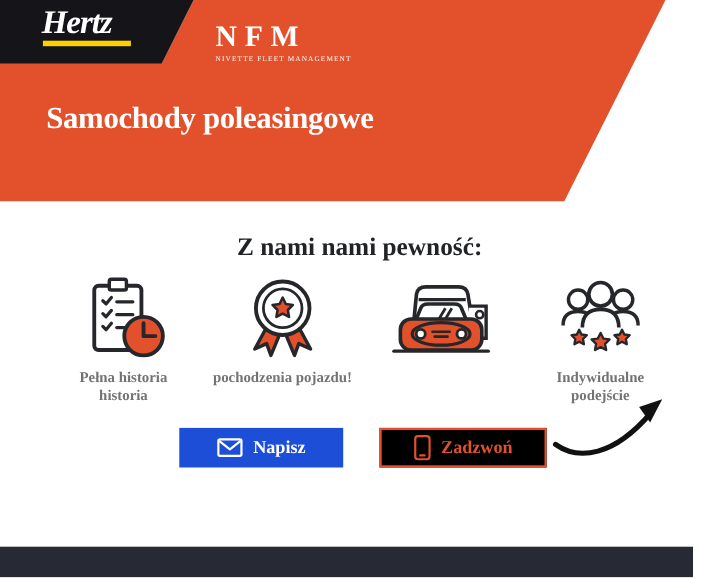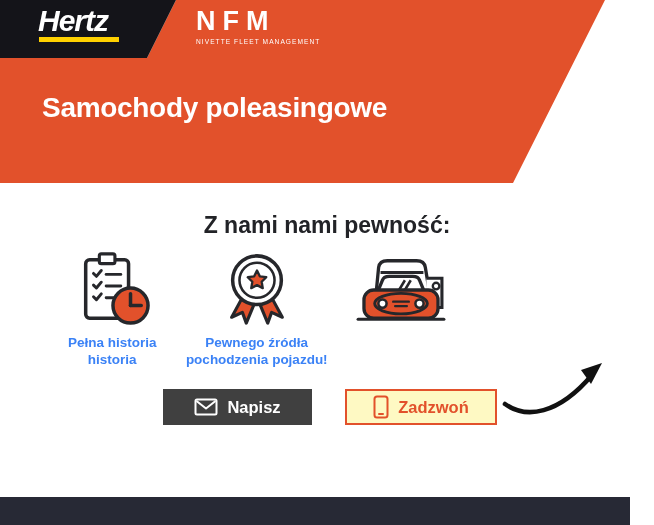--- a/index.html
+++ b/index.html
@@ -1,46 +1,46 @@
 <!DOCTYPE html>
 <html><head>
 <meta charset="utf-8">
 <style>
   html,body{margin:0;padding:0;background:#fff;}
   .stage{position:relative;width:630px;height:525px;overflow:hidden;background:#ffffff;
-         font-family:Liberation Sans, sans-serif;}
+         font-family:Liberation Serif, serif;}
   .abs{position:absolute;}
 
   
   .topshape{position:absolute;left:0;top:0;}
 
   .hertz-text{position:absolute;left:38px;top:4px;color:#fff;font-size:30px;font-weight:bold;
               font-style:italic;letter-spacing:-1px;}
   .hertz-bar{position:absolute;left:39px;top:37px;width:80px;height:5px;background:#ffd100;}
 
-  .nfm{position:absolute;left:196px;top:7px;color:#fff;}
+  .nfm{position:absolute;left:196px;top:19px;color:#fff;}
   .nfm-main{font-size:27px;font-weight:bold;letter-spacing:7px;line-height:28px;}
   .nfm-sub{font-size:6.6px;letter-spacing:1.05px;margin-top:3px;white-space:nowrap;}
 
   .banner-title{position:absolute;left:42px;top:92px;color:#fff;font-size:28px;font-weight:bold;
                 letter-spacing:-0.3px;}
 
   .heading{position:absolute;left:0;top:212px;width:654px;text-align:center;color:#222327;
            font-size:23px;font-weight:bold;}
 
   .features{position:absolute;left:40px;top:247px;width:578px;display:flex;}
   .feature{width:144.5px;display:flex;flex-direction:column;align-items:center;}
   .feature .icon-box{height:80px;display:flex;align-items:flex-end;justify-content:center;}
   .feature .lbl{margin-top:7px;text-align:center;font-size:13.5px;font-weight:bold;
-                color:#3b82f6;line-height:17px;}
+                color:#737373;line-height:17px;}
 
   .btn{position:absolute;height:36px;display:flex;align-items:center;justify-content:center;
        box-sizing:border-box;font-weight:bold;font-size:16.5px;cursor:pointer;}
-  .btn-write{left:163px;top:389px;width:149px;background:#404040;color:#fff;}
-  .btn-call{left:345px;top:389px;width:152px;background:#fef9c3;color:#e2512b;border:2px solid #e2512b;}
+  .btn-write{left:163px;top:389px;width:149px;background:#1d4ed8;color:#fff;}
+  .btn-call{left:345px;top:389px;width:152px;background:#000000;color:#e2512b;border:2px solid #e2512b;}
   .btn .bicon{margin-right:9px;display:flex;}
 
   .footer-bar{position:absolute;left:0;top:497px;width:654px;height:28px;background:#272935;}
 
   svg{display:block;}
 </style>
 </head>
 <body>
 
 <div class="stage">
@@ -92,21 +92,20 @@
       <div class="icon-box">
         <svg width="78" height="76" viewBox="0 0 80 78">
           <polygon points="27,44 14,68 25,63 29,74 39,50" fill="#e2512b" stroke="#26272b" stroke-width="3.2" stroke-linejoin="round"></polygon>
           <polygon points="53,44 66,68 55,63 51,74 41,50" fill="#e2512b" stroke="#26272b" stroke-width="3.2" stroke-linejoin="round"></polygon>
           <circle cx="40" cy="30" r="25" fill="#fff" stroke="#26272b" stroke-width="3.6"></circle>
           <circle cx="40" cy="30" r="18" fill="#fff" stroke="#26272b" stroke-width="2.6"></circle>
           <polygon points="40,20 42.9,26 49.5,26.9 44.8,31.6 45.9,38.1 40,35 34.1,38.1 35.2,31.6 30.5,26.9 37.1,26" fill="#e2512b" stroke="#26272b" stroke-width="2.4" stroke-linejoin="round"></polygon>
         </svg>
       </div>
       <div class="lbl">
-        <div>Pewnego źródła</div>
         <div>pochodzenia pojazdu!</div>
       </div>
     </div>
 
     <div class="feature">
       <div class="icon-box">
         <svg width="96" height="76" viewBox="0 0 96 78">
           <path d="M22,48 L25,17 Q26,10 34,10 L64,10 Q72,10 73,17 L78,48" fill="#fff" stroke="#26272b" stroke-width="3.4" stroke-linejoin="round"></path>
           <line x1="27" y1="22" x2="71" y2="22" stroke="#26272b" stroke-width="3"></line>
           <path d="M74,28 L90,28 L90,58 L74,58" fill="#fff" stroke="#26272b" stroke-width="3.2"></path>
@@ -118,20 +117,39 @@
           <ellipse cx="48" cy="54" rx="27" ry="10.5" fill="#e2512b" stroke="#26272b" stroke-width="3"></ellipse>
           <circle cx="29" cy="54" r="4.2" fill="#fff" stroke="#26272b" stroke-width="2.6"></circle>
           <circle cx="67" cy="54" r="4.2" fill="#fff" stroke="#26272b" stroke-width="2.6"></circle>
           <line x1="40" y1="52" x2="56" y2="52" stroke="#26272b" stroke-width="2.4" stroke-linecap="round"></line>
           <line x1="42" y1="56.5" x2="54" y2="56.5" stroke="#26272b" stroke-width="2.4" stroke-linecap="round"></line>
           <line x1="4" y1="70" x2="92" y2="70" stroke="#26272b" stroke-width="3.2" stroke-linecap="round"></line>
         </svg>
       </div>
     </div>
 
+    <div class="feature">
+      <div class="icon-box">
+        <svg width="84" height="76" viewBox="0 0 84 78">
+          <circle cx="21" cy="22" r="9" fill="#fff" stroke="#26272b" stroke-width="3.2"></circle>
+          <path d="M7,46 Q7,33 21,33 Q35,33 35,46" fill="#fff" stroke="#26272b" stroke-width="3.2"></path>
+          <circle cx="63" cy="22" r="9" fill="#fff" stroke="#26272b" stroke-width="3.2"></circle>
+          <path d="M49,46 Q49,33 63,33 Q77,33 77,46" fill="#fff" stroke="#26272b" stroke-width="3.2"></path>
+          <circle cx="42" cy="17" r="11" fill="#fff" stroke="#26272b" stroke-width="3.4"></circle>
+          <path d="M25,48 Q25,31 42,31 Q59,31 59,48" fill="#fff" stroke="#26272b" stroke-width="3.4"></path>
+          <polygon points="22,50 24.2,54.5 29.1,55.2 25.6,58.7 26.4,63.6 22,61.3 17.6,63.6 18.4,58.7 14.9,55.2 19.8,54.5" fill="#e2512b" stroke="#26272b" stroke-width="2.2" stroke-linejoin="round"></polygon>
+          <polygon points="62,50 64.2,54.5 69.1,55.2 65.6,58.7 66.4,63.6 62,61.3 57.6,63.6 58.4,58.7 54.9,55.2 59.8,54.5" fill="#e2512b" stroke="#26272b" stroke-width="2.2" stroke-linejoin="round"></polygon>
+          <polygon points="42,53 44.6,58.3 50.4,59.1 46.2,63.2 47.2,69 42,66.3 36.8,69 37.8,63.2 33.6,59.1 39.4,58.3" fill="#e2512b" stroke="#26272b" stroke-width="2.2" stroke-linejoin="round"></polygon>
+        </svg>
+      </div>
+      <div class="lbl">
+        <div>Indywidualne</div>
+        <div>podejście</div>
+      </div>
+    </div>
 
   </div>
 
   <div class="btn btn-write">
     <span class="bicon">
       <svg width="24" height="18" viewBox="0 0 24 18">
         <rect x="1.5" y="1.5" width="21" height="15" rx="1.5" fill="none" stroke="#fff" stroke-width="2"></rect>
         <polyline points="2.5,3 12,10.5 21.5,3" fill="none" stroke="#fff" stroke-width="2" stroke-linejoin="round"></polyline>
       </svg>
     </span>

